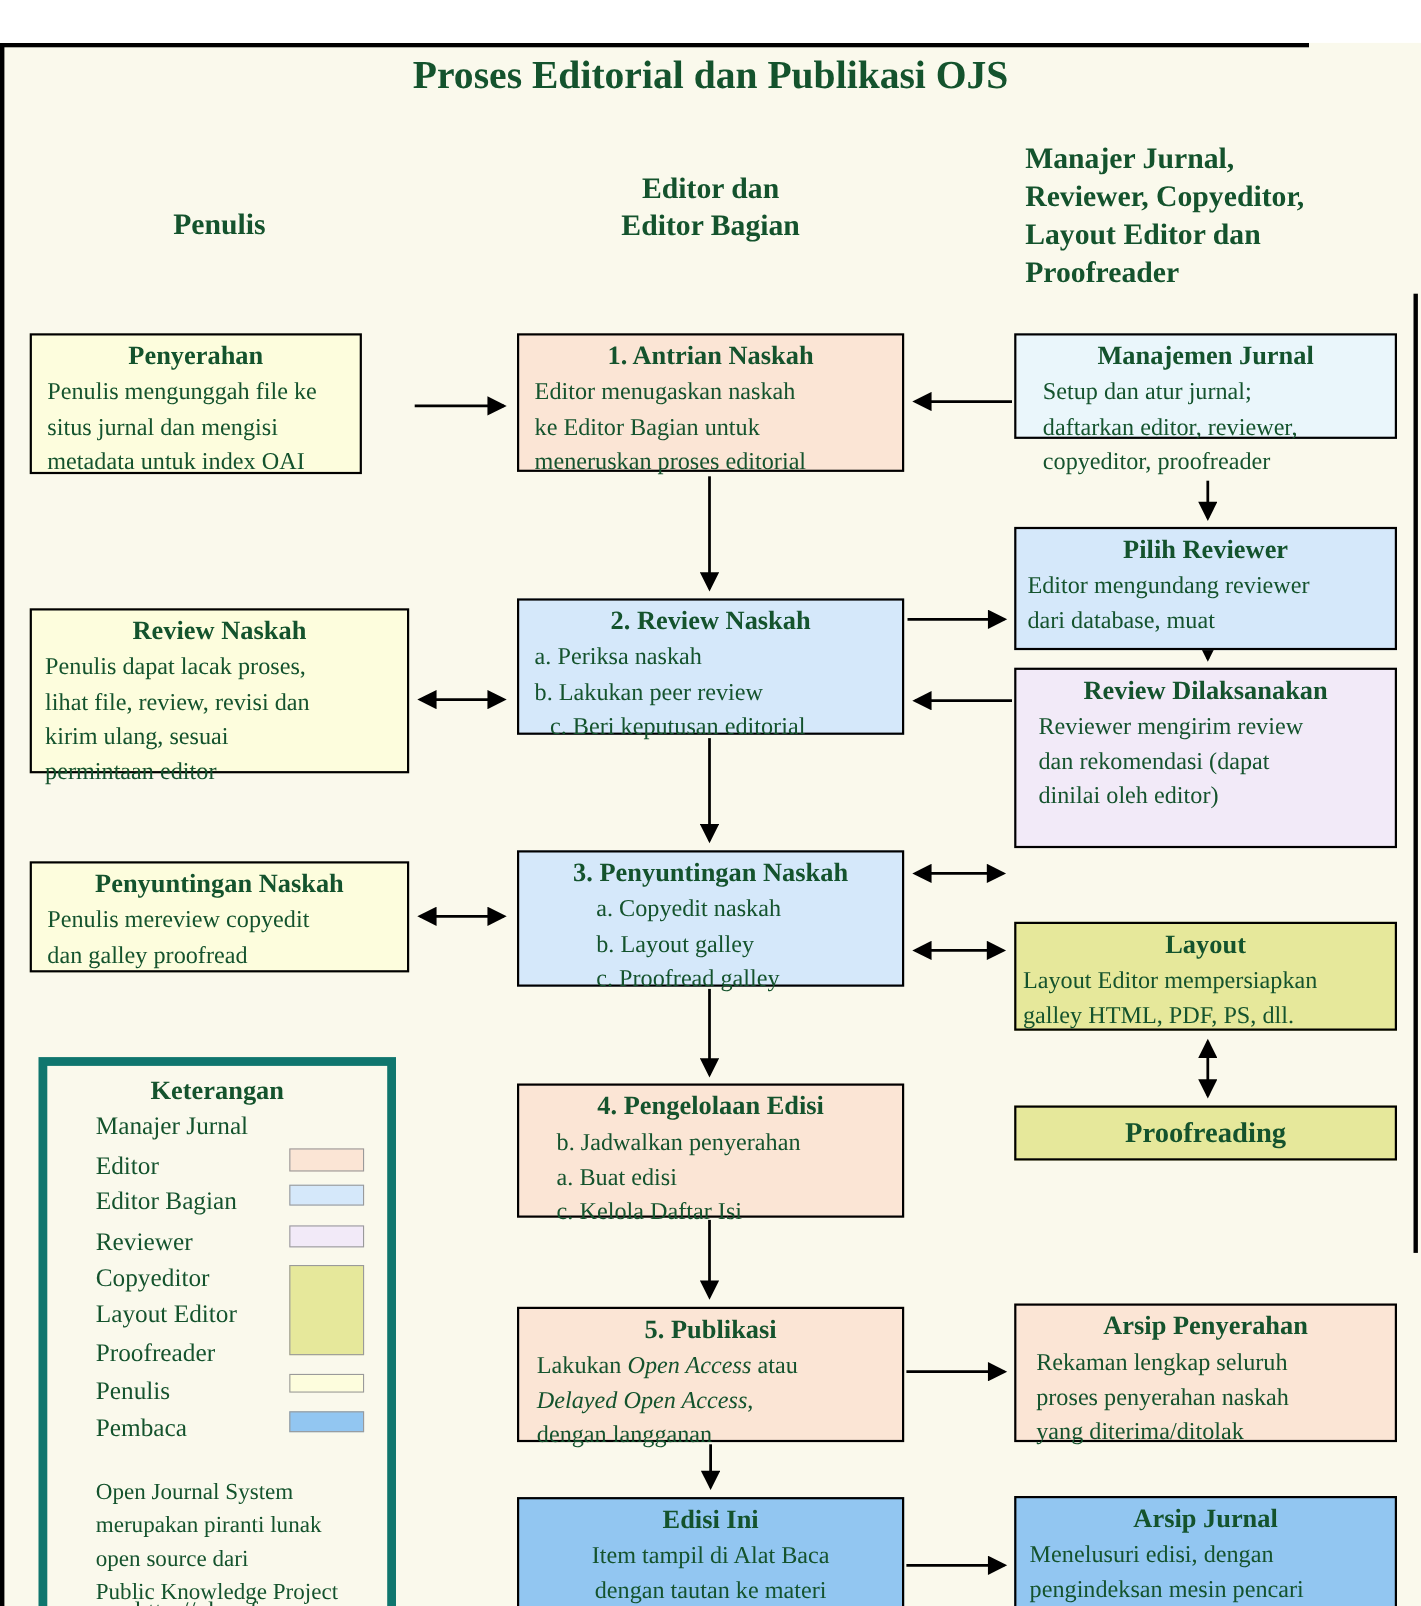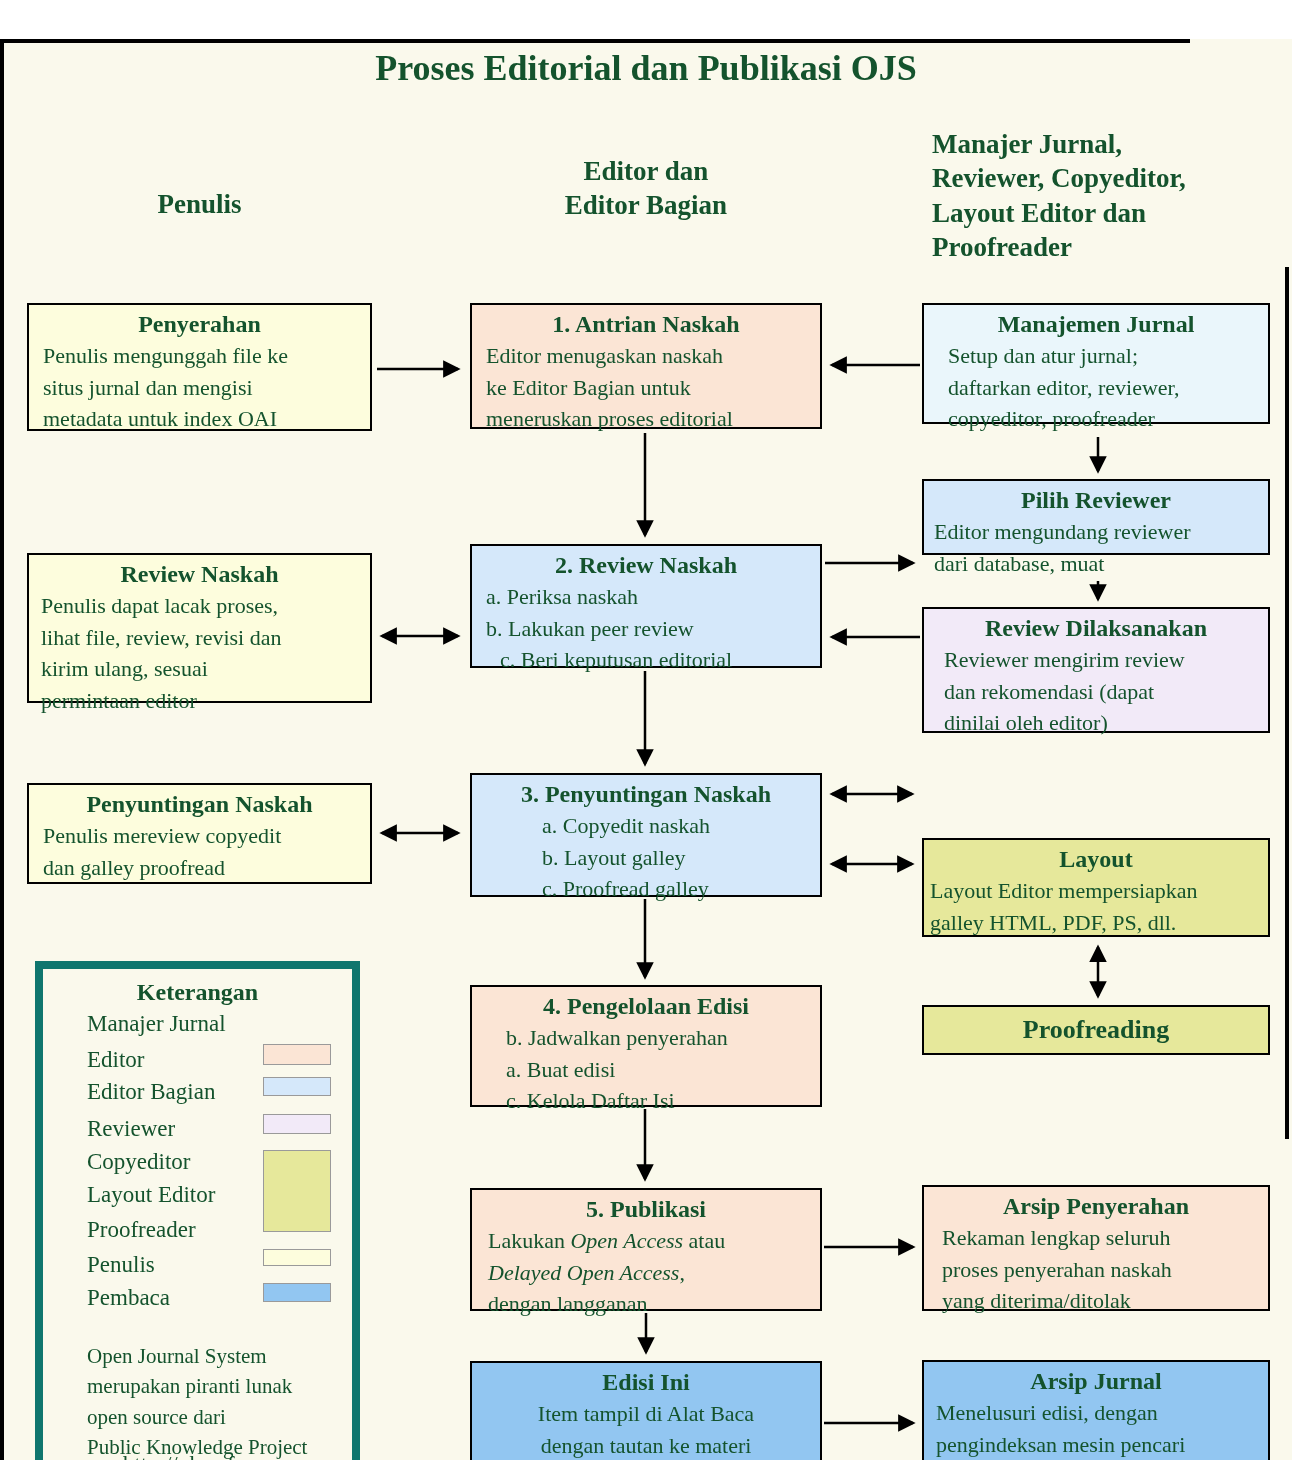--- a/index.html
+++ b/index.html
@@ -72,21 +72,21 @@
       <line x1="832" y1="825" x2="912" y2="825" marker-start="url(#ah)" marker-end="url(#ah)"></line>
       <line x1="1098" y1="908" x2="1098" y2="957" marker-start="url(#ah)" marker-end="url(#ah)"></line>
       <line x1="645" y1="860" x2="645" y2="938" marker-end="url(#ah)"></line>
       <line x1="645" y1="1070" x2="645" y2="1140" marker-end="url(#ah)"></line>
       <line x1="824" y1="1208" x2="913" y2="1208" marker-end="url(#ah)"></line>
       <line x1="646" y1="1274" x2="646" y2="1313" marker-end="url(#ah)"></line>
       <line x1="824" y1="1384" x2="913" y2="1384" marker-end="url(#ah)"></line>
     </g>
   </svg>
 
-  <div class="fbox" style="left: 27px; top: 264px; width: 345px; height: 128px; background-color: rgb(253, 253, 221);">
+  <div class="fbox" style="left: 27px; top: 264px; width: 302px; height: 128px; background-color: rgb(253, 253, 221);">
     <div class="bt">Penyerahan</div>
     <div class="bb">Penulis mengunggah file ke
 situs jurnal dan mengisi
 metadata untuk index OAI</div>
   </div>
 
   <div class="fbox" style="left: 27px; top: 514px; width: 345px; height: 150px; background-color: rgb(253, 253, 221);">
     <div class="bt">Review Naskah</div>
     <div class="bb" style="padding-left:12px;">Penulis dapat lacak proses,
 lihat file, review, revisi dan
@@ -135,34 +135,34 @@
 dengan langganan</span></div>
   </div>
 
   <div class="fbox" style="left: 470px; top: 1322px; width: 352px; height: 126px; background-color: rgb(146, 198, 241);">
     <div class="bt">Edisi Ini</div>
     <div class="bb" style="text-align:center;padding-left:0;">Item tampil di Alat Baca
 dengan tautan ke materi
 internal dan eksternal</div>
   </div>
 
-  <div class="fbox" style="left: 922px; top: 264px; width: 348px; height: 121px; background-color: rgb(234, 246, 251);">
+  <div class="fbox" style="left: 922px; top: 264px; width: 348px; height: 96px; background-color: rgb(234, 246, 251);">
     <div class="bt">Manajemen Jurnal</div>
     <div class="bb" style="padding-left:24px;">Setup dan atur jurnal;
 daftarkan editor, reviewer,
 copyeditor, proofreader</div>
   </div>
 
-  <div class="fbox" style="left: 922px; top: 440px; width: 348px; height: 76px; background-color: rgb(213, 232, 250);">
+  <div class="fbox" style="left: 922px; top: 440px; width: 348px; height: 112px; background-color: rgb(213, 232, 250);">
     <div class="bt">Pilih Reviewer</div>
     <div class="bb" style="padding-left:10px;">Editor mengundang reviewer
 dari database, muat</div>
   </div>
 
-  <div class="fbox" style="left: 922px; top: 568px; width: 348px; height: 126px; background-color: rgb(242, 234, 248);">
+  <div class="fbox" style="left: 922px; top: 568px; width: 348px; height: 164px; background-color: rgb(242, 234, 248);">
     <div class="bt">Review Dilaksanakan</div>
     <div class="bb" style="padding-left:20px;">Reviewer mengirim review
 dan rekomendasi (dapat
 dinilai oleh editor)</div>
   </div>
 
 
   <div class="fbox" style="left: 922px; top: 799px; width: 348px; height: 99px; background-color: rgb(230, 232, 155);">
     <div class="bt">Layout</div>
     <div class="bb" style="padding-left:6px;">Layout Editor mempersiapkan

